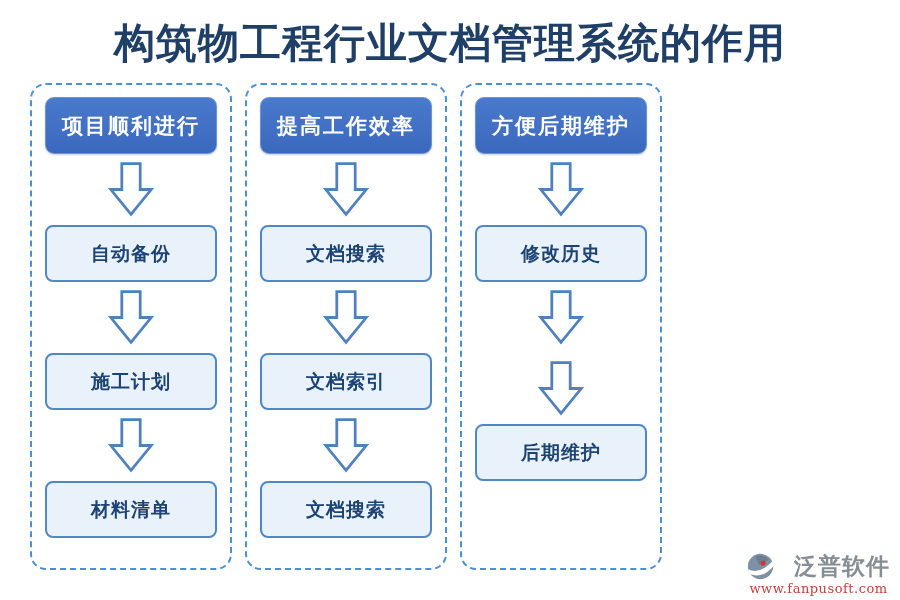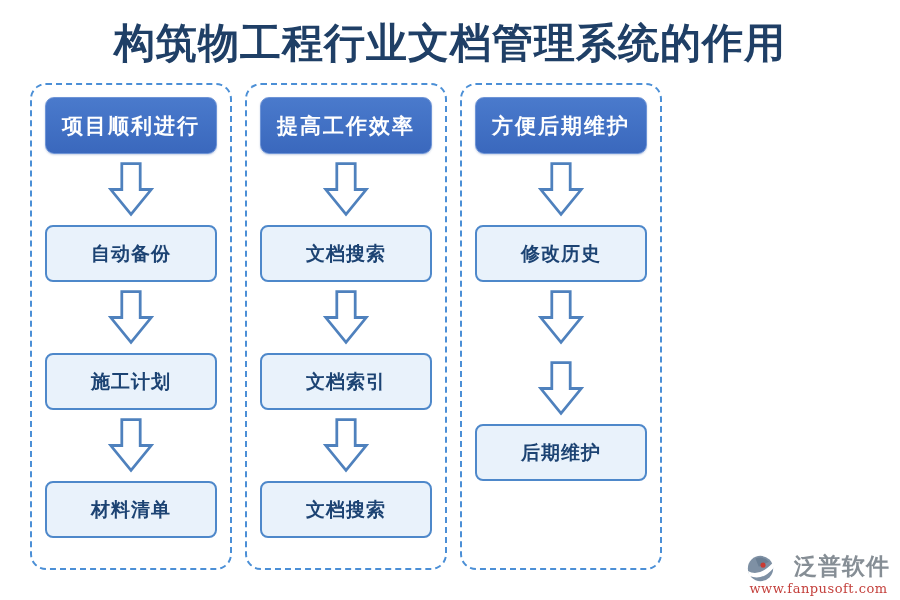--- a/index.html
+++ b/index.html
@@ -37,21 +37,21 @@
     background:#e9f2fb;border:2px solid #4e88ca;border-radius:8px;
     color:#1c4373;font-size:19px;font-weight:700;letter-spacing:1px;
     display:flex;align-items:center;justify-content:center;
     white-space:nowrap;
   }
   .brand{
     position:absolute;right:10px;bottom:4px;
     display:flex;flex-direction:column;align-items:center;
     background:transparent;
   }
-  .brand-row{display:flex;align-items:flex-end;gap:20px;}
+  .brand-row{display:flex;align-items:center;gap:20px;}
   .brand-name{
     font-size:23px;font-weight:700;color:#868e95;letter-spacing:1px;
   }
   .brand-site{
     font-size:13px;color:#c4403c;letter-spacing:0.5px;margin-top:-1px;
   }
 </style>
 </head>
 <body>
 

